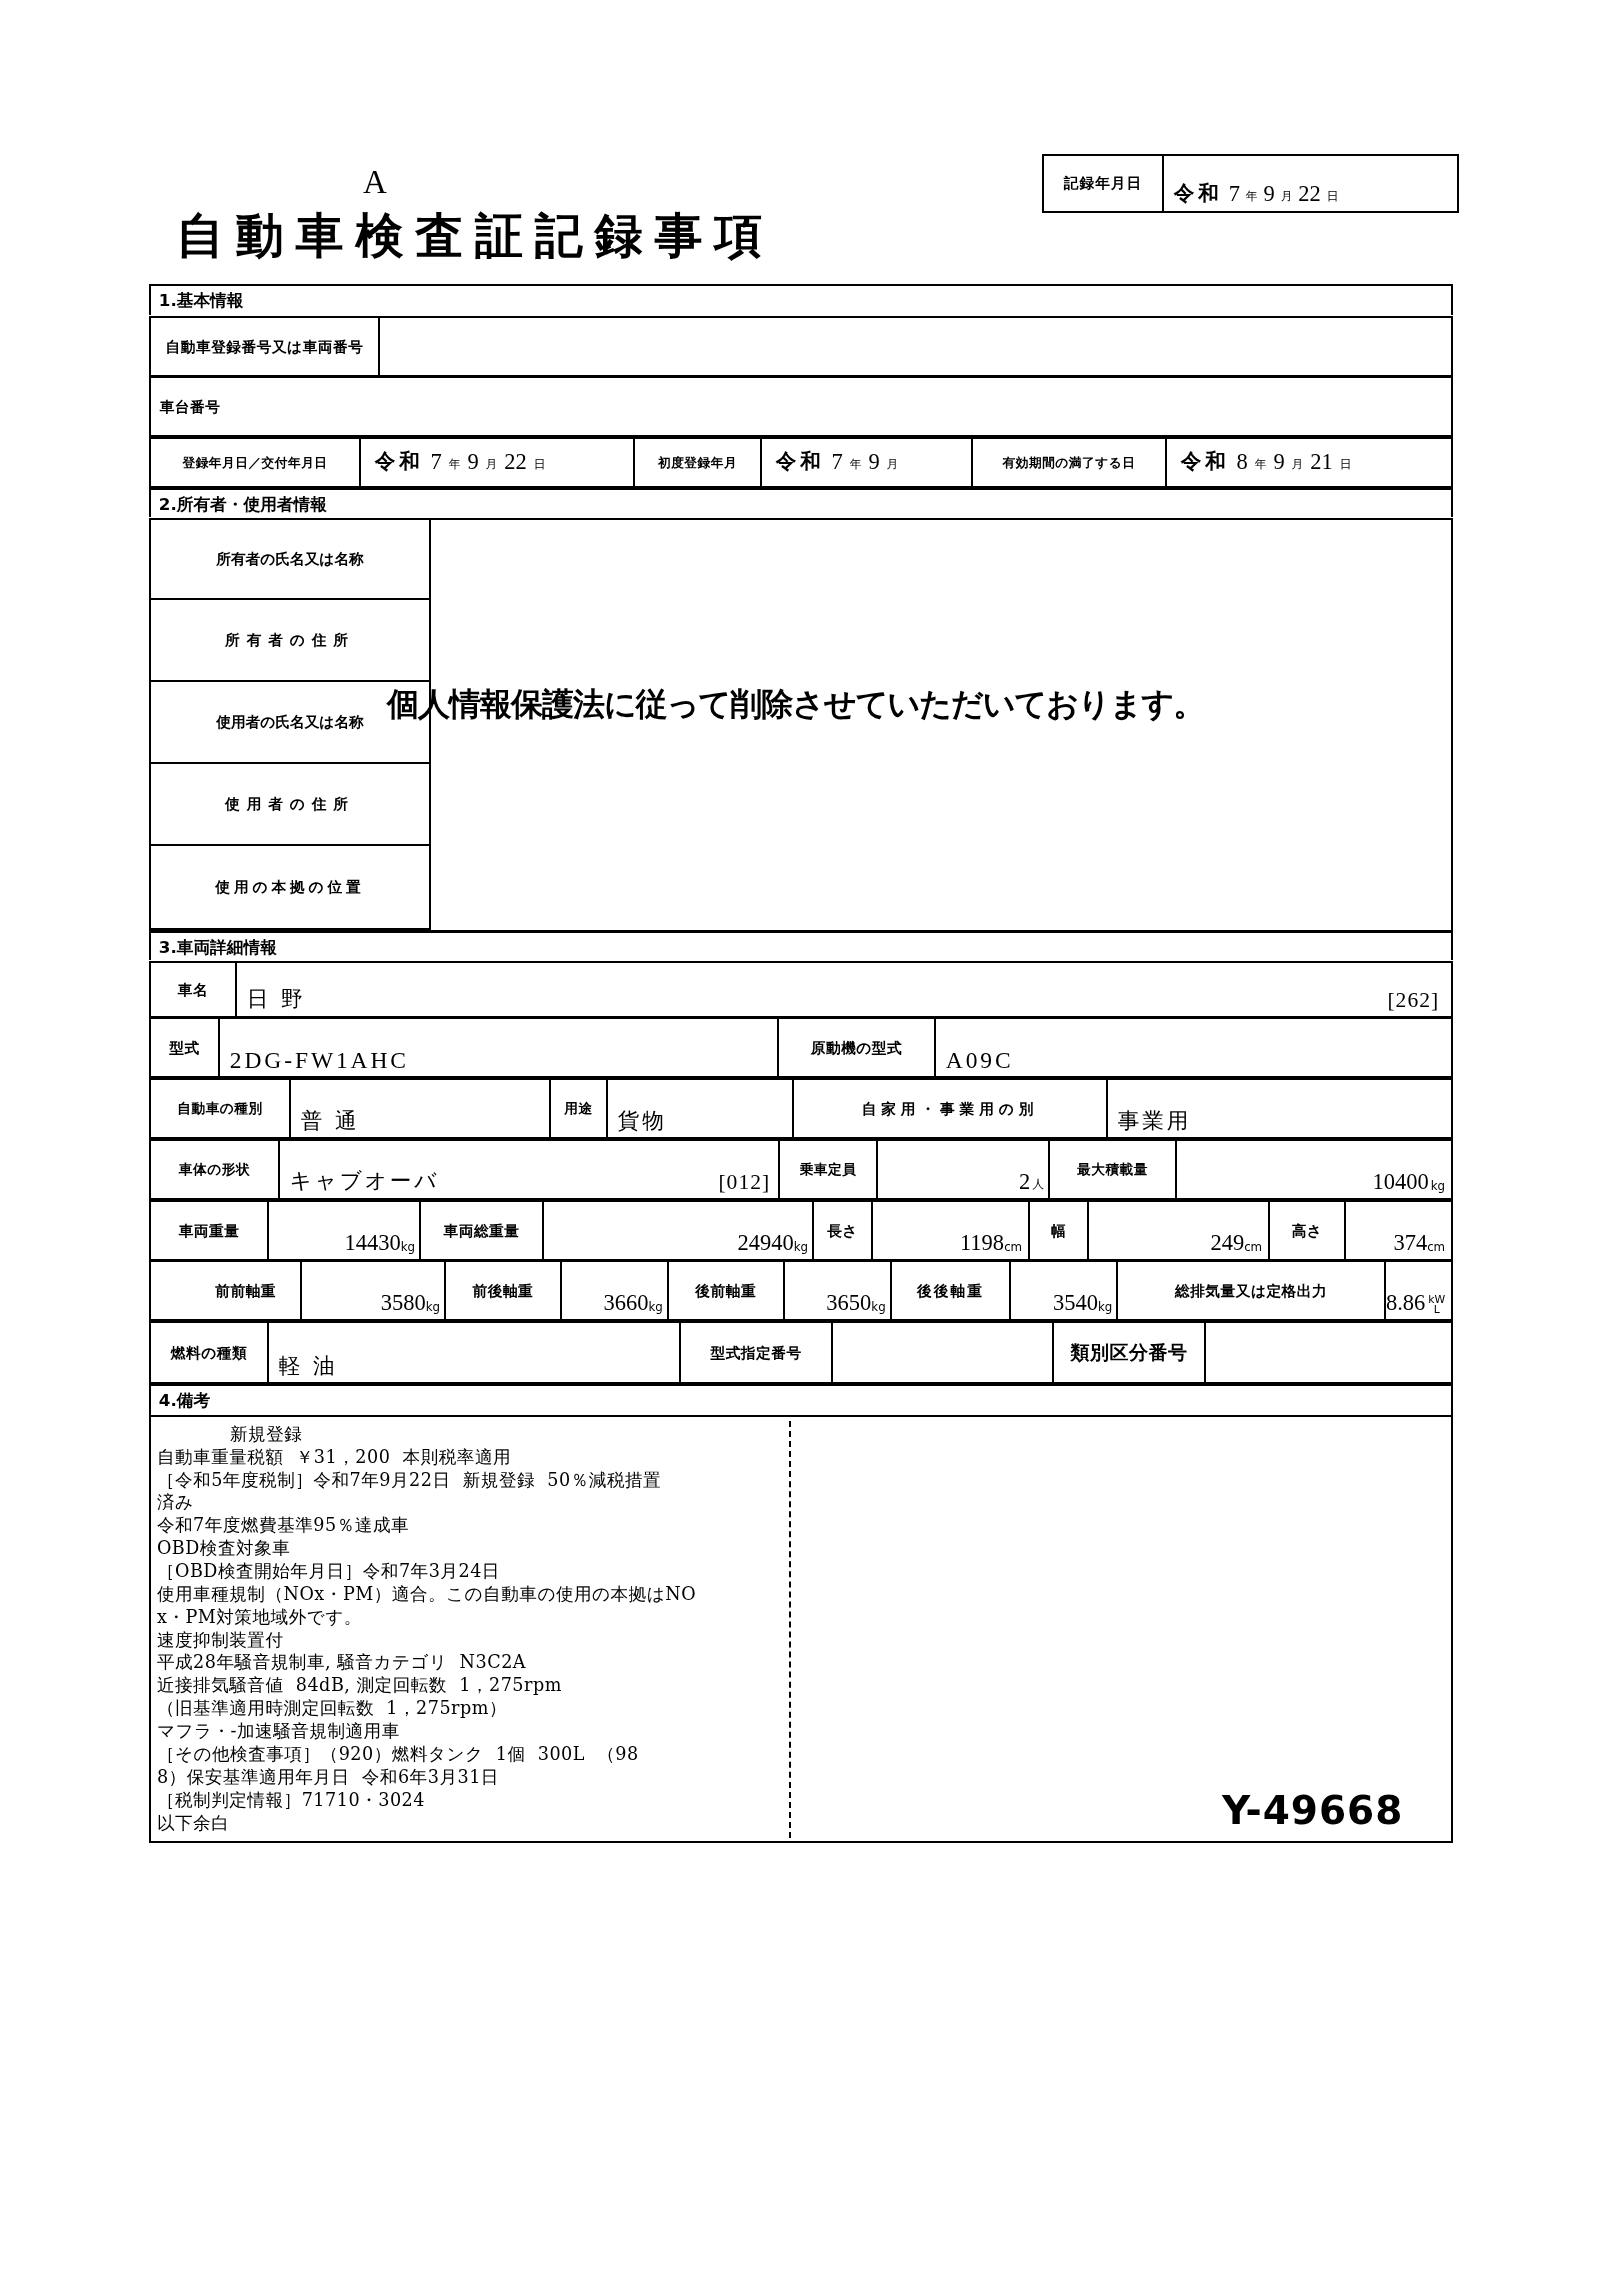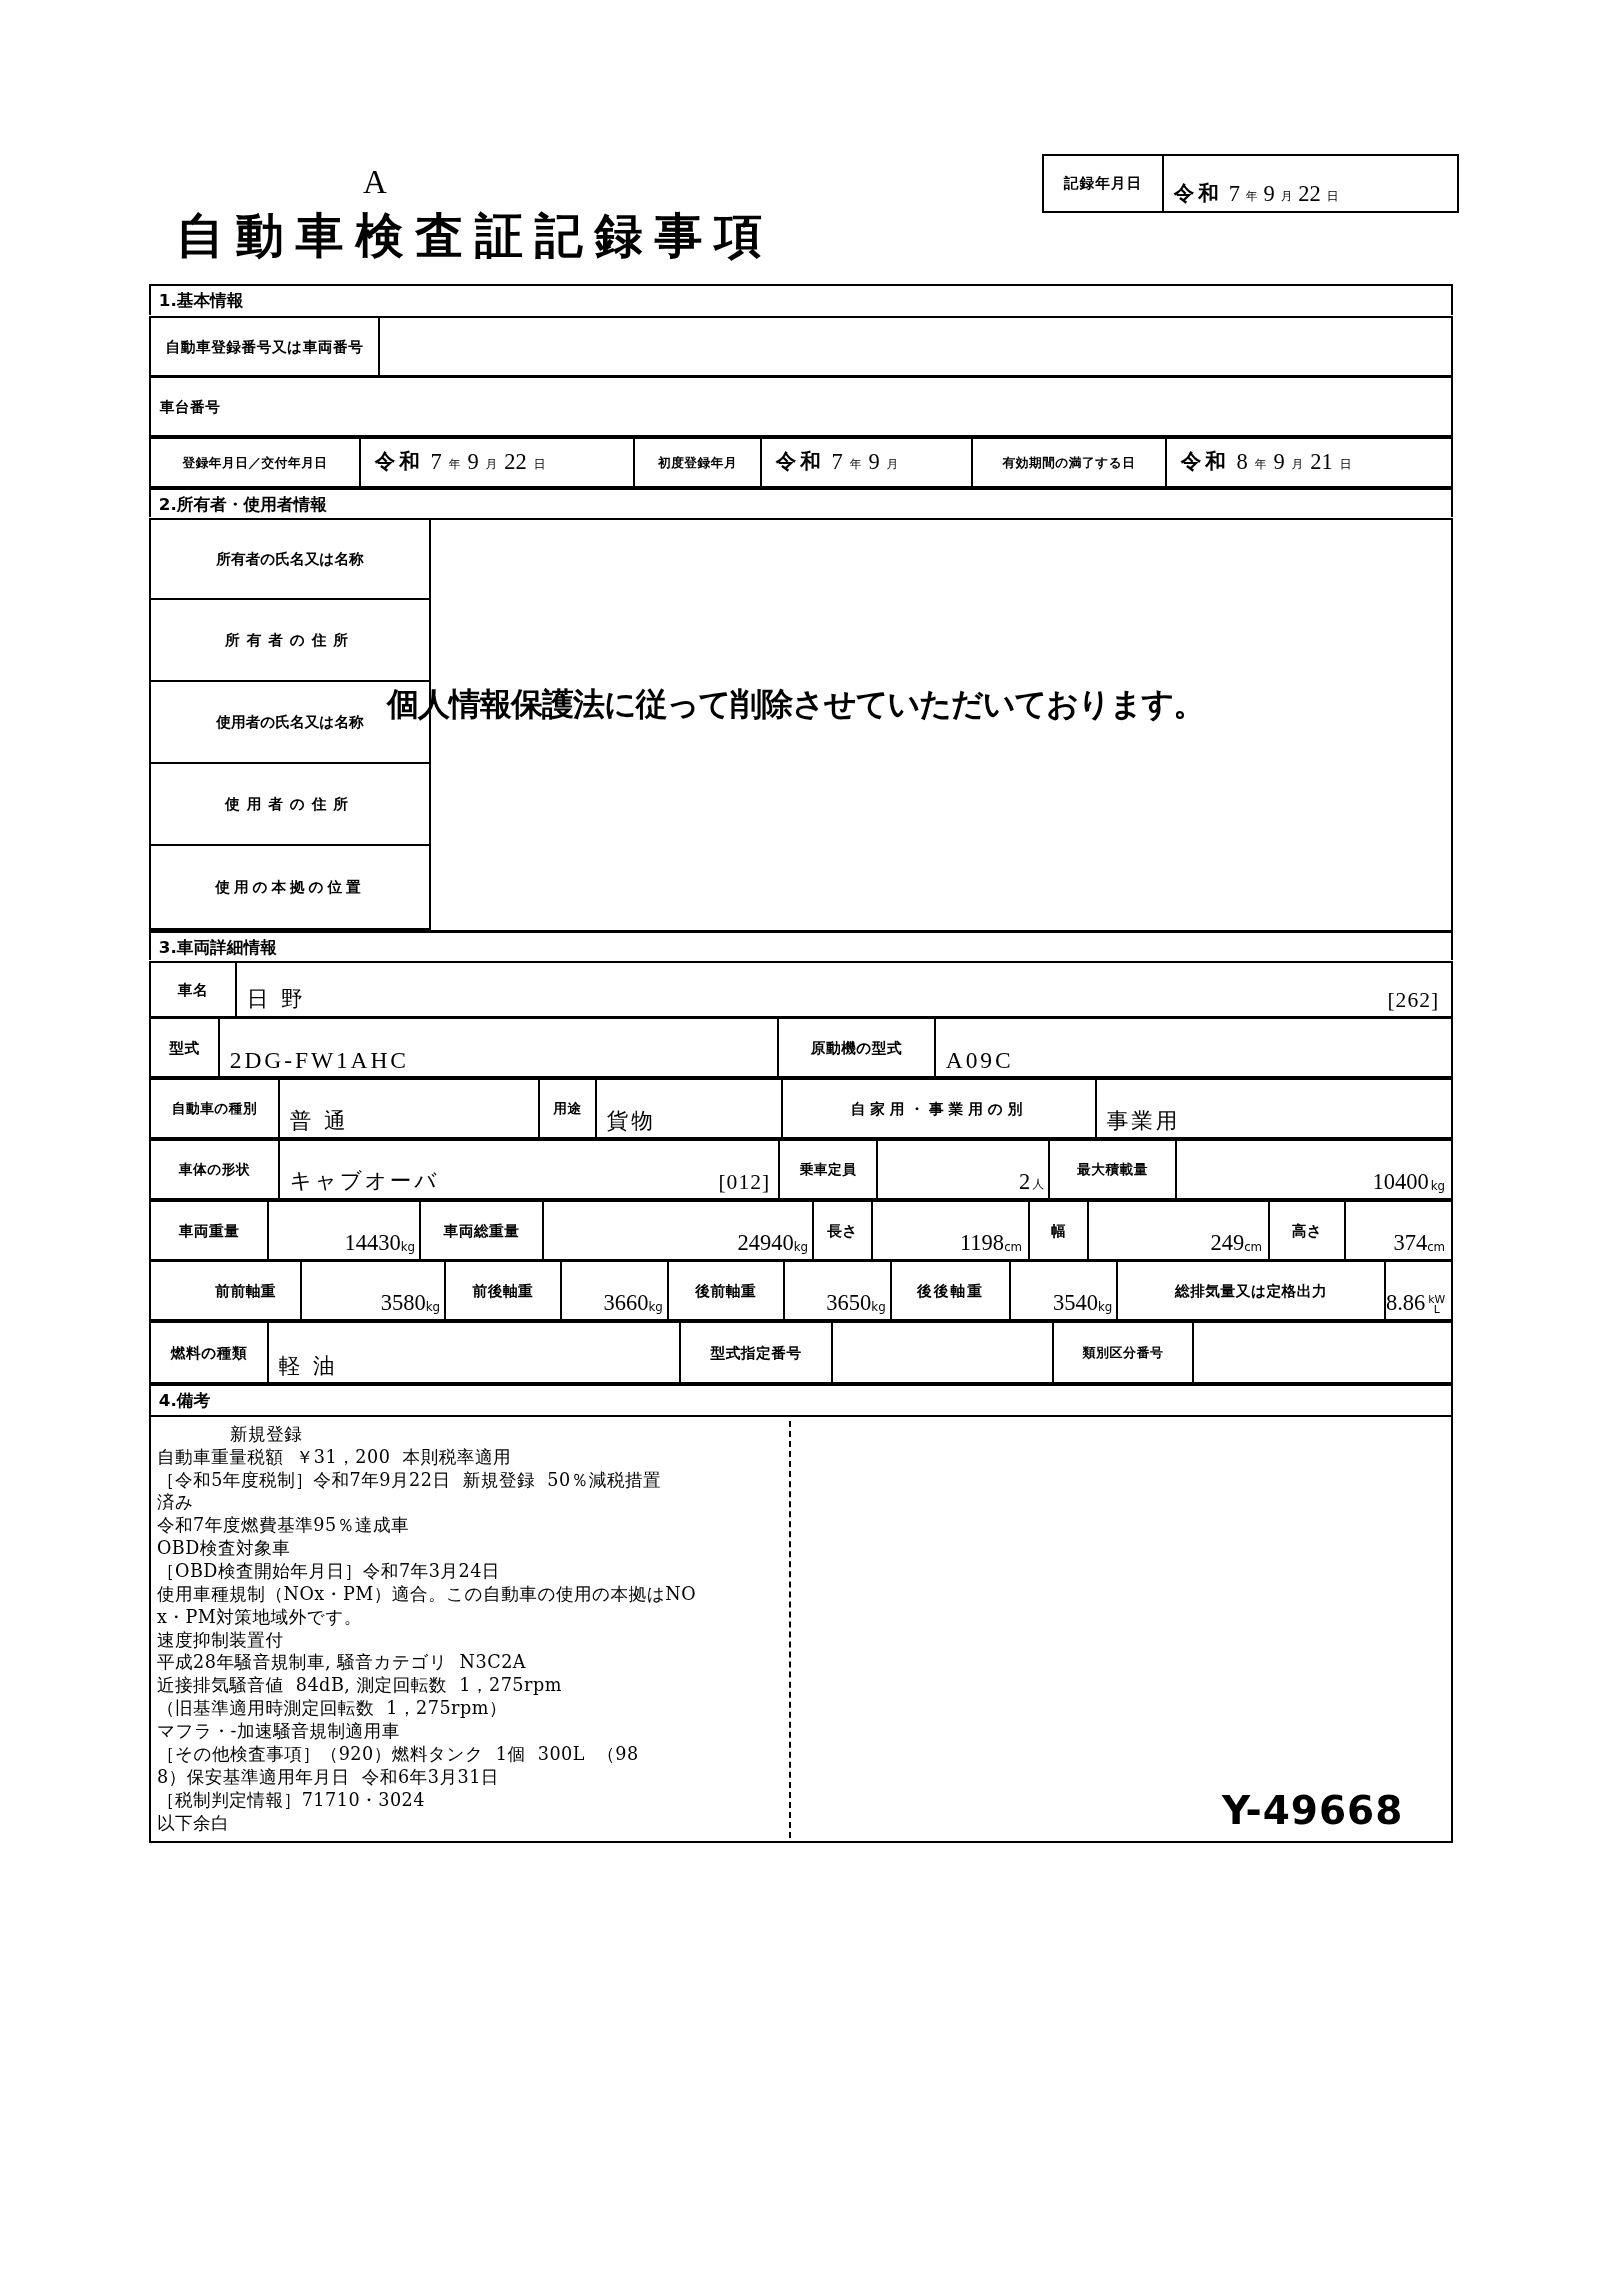--- a/index.html
+++ b/index.html
@@ -198,21 +198,21 @@
   </div>
 
   <div class="row" style="left:149px;top:1017px;width:1304px;height:61px;">
     <div class="cell lbl" style="width:67px;">型式</div>
     <div class="cell val" style="width:559px;">2DG-FW1AHC</div>
     <div class="cell lbl" style="width:157px;">原動機の型式</div>
     <div class="cell val" style="flex:1;">A09C</div>
   </div>
 
   <div class="row" style="left:149px;top:1078px;width:1304px;height:61px;">
-    <div class="cell lbl" style="width:127px;font-size:13.7px;border-radius:22px;">自動車の種別</div>
+    <div class="cell lbl" style="width:138px;font-size:13.7px;border-radius:22px;">自動車の種別</div>
     <div class="cell val jp" style="width:260px;">普 通</div>
     <div class="cell lbl" style="width:57px;font-size:13.7px;">用途</div>
     <div class="cell val jp" style="width:186px;">貨物</div>
     <div class="cell lbl sp" style="width:314px;">自家用・事業用の別</div>
     <div class="cell val jp" style="flex:1;">事業用</div>
   </div>
 
   <div class="row" style="left:149px;top:1139px;width:1304px;height:61px;">
     <div class="cell lbl" style="width:127px;font-size:13.7px;">車体の形状</div>
     <div class="cell" style="width:500px;justify-content:space-between;padding:0 7.8px 2.9px 9.8px;align-items:flex-end;">
@@ -288,21 +288,21 @@
         <span>L</span>
       </span>
     </div>
   </div>
 
   <div class="row" style="left:149px;top:1321px;width:1304px;height:63px;">
     <div class="cell lbl" style="width:116px;font-size:14.7px;">燃料の種類</div>
     <div class="cell val jp" style="width:412px;">軽 油</div>
     <div class="cell lbl" style="width:152px;font-size:14.7px;">型式指定番号</div>
     <div class="cell val" style="width:221px;"></div>
-    <div class="cell lbl" style="width:140px;font-size:13px;">類別区分番号</div>
+    <div class="cell lbl" style="width:152px;font-size:19px;">類別区分番号</div>
     <div class="cell val" style="flex:1;"></div>
   </div>
 
   <div class="sec-head" style="left:149px;top:1384px;width:1304px;height:31px;">4.備考</div>
 
   <div class="remarks-body" style="left:149px;top:1415px;width:1304px;height:428px;">
     <div class="remarks-inner">            新規登録
 自動車重量税額  ￥31，200  本則税率適用
 ［令和5年度税制］令和7年9月22日  新規登録  50％減税措置
 済み

